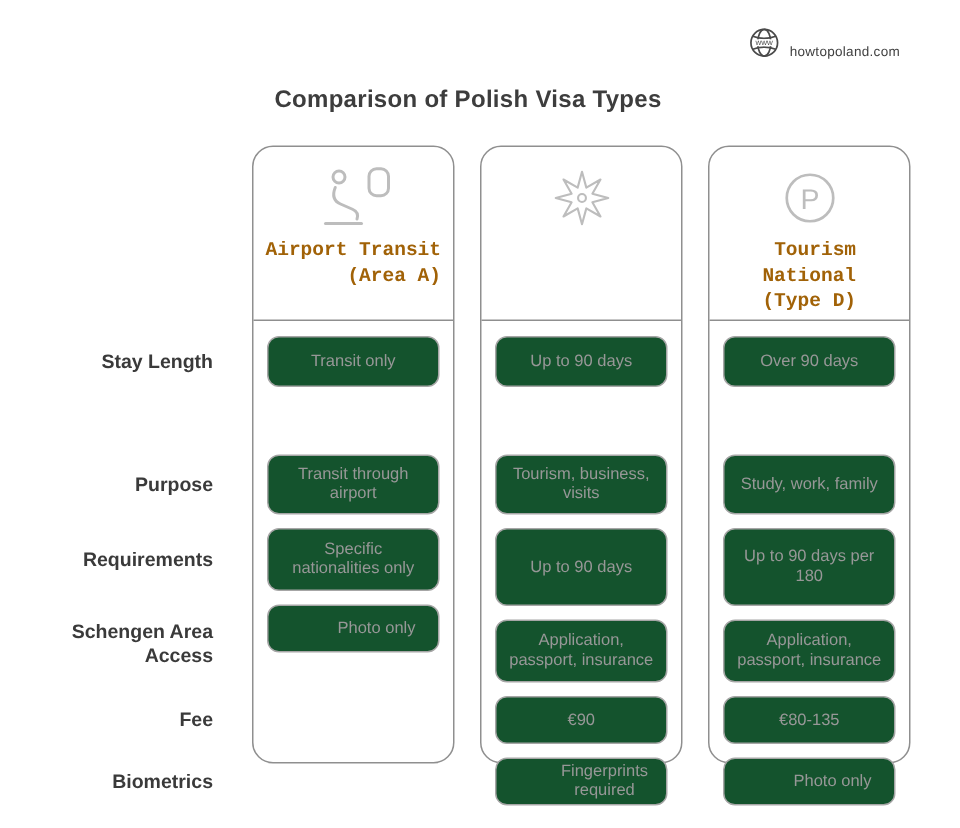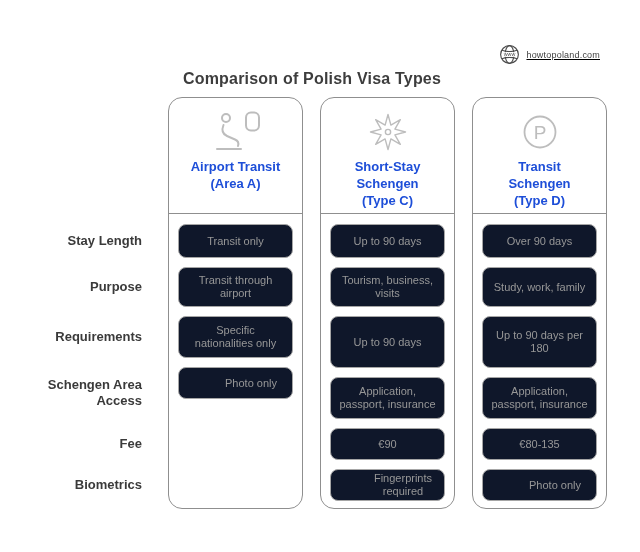--- a/index.html
+++ b/index.html
@@ -1,53 +1,53 @@
 <!DOCTYPE html>
 <html><head>
 <meta charset="utf-8">
 <style>
   html,body{margin:0;padding:0;background:#ffffff;}
   body{font-family:"Liberation Sans", sans-serif; -webkit-font-smoothing:antialiased;}
   .page{position:relative;width:640px;height:552px;background:#ffffff;overflow:hidden;}
 
   
-  .brand{position:absolute;top:44px;right:40px;display:flex;align-items:center;gap:6px;text-decoration:underline;}
+  .brand{position:absolute;top:18px;right:40px;display:flex;align-items:flex-end;gap:6px;}
   .brand .globe{width:21px;height:21px;display:block;}
   .brand .site{font-size:9px;color:#3f3f3f;letter-spacing:.2px;}
 
   
-  .main-title{position:absolute;top:70px;left:0;width:624px;text-align:center;
+  .main-title{position:absolute;top:58px;left:0;width:624px;text-align:center;
     font-size:16px;font-weight:bold;color:#3d3d3d;letter-spacing:.2px;}
 
   
   .content{position:absolute;top:97px;left:0;display:grid;
     grid-template-columns:151px 135px 135px 135px;column-gap:17px;}
 
   
   .labels-col{display:flex;flex-direction:column;padding-right:9px;box-sizing:border-box;}
   .label-spacer{height:127px;flex:none;}
   .row-label{display:flex;align-items:center;justify-content:flex-end;text-align:right;
     font-size:13px;font-weight:bold;color:#3a3a3a;line-height:16px;margin-bottom:9px;flex:none;}
 
   
   .card{border:1px solid #8f8f8f;border-radius:14px;background:#ffffff;box-sizing:border-box;
     display:flex;flex-direction:column;height:412px;}
   .card-header{height:116px;flex:none;border-bottom:1px solid #8f8f8f;box-sizing:border-box;
     display:flex;flex-direction:column;align-items:center;}
   .icon-box{height:42px;margin-top:13px;display:flex;align-items:center;justify-content:center;flex:none;}
   .icon-box svg{display:block;}
-  .card-title{margin-top:5px;text-align:center;font-size:13px;font-weight:bold;
-    color:#1d4ed8;line-height:17px;}
+  .card-title{margin-top:5px;text-align:right;font-size:13px;font-weight:bold;
+    color:#a16207;line-height:17px;font-family:Liberation Mono, monospace;}
   .card-body{padding:10px 9px 9px 9px;display:flex;flex-direction:column;}
 
   
-  .pill{border:1px solid #a6a6a6;border-radius:8px;background:#0f172a;box-sizing:border-box;
+  .pill{border:1px solid #a6a6a6;border-radius:8px;background:#14532d;box-sizing:border-box;
     display:flex;align-items:center;justify-content:center;text-align:center;
     font-size:11px;color:#979797;line-height:13px;padding:2px 8px;margin-bottom:9px;flex:none;}
-  .h1{height:34px;} .h2{height:40px;} .h3{height:52px;} .h4{height:42px;} .h5{height:32px;} .h6{height:32px;margin-bottom:0;padding-left:39px;}
+  .h1{height:34px;} .h2{height:40px;margin-top:36px;} .h3{height:52px;} .h4{height:42px;} .h5{height:32px;} .h6{height:32px;margin-bottom:0;padding-left:39px;}
   .row-label.h6{margin-bottom:0;}
 
   .stroke-icon{stroke:#bdbdbd;fill:none;stroke-width:2;stroke-linecap:round;stroke-linejoin:round;}
   .logo-stroke{stroke:#4a4a4a;fill:none;stroke-width:1.2;}
 </style>
 </head>
 <body>
 
 <div class="page">
 
@@ -101,47 +101,42 @@
     </div>
 
     <div class="card">
       <div class="card-header">
         <div class="icon-box">
           <svg width="44" height="42" viewBox="0 0 48 48">
             <polygon class="stroke-icon" style="stroke-width:1.6" points="24,4 27.3,16.1 38.1,9.9 31.9,20.7 44,24 31.9,27.3 38.1,38.1 27.3,31.9 24,44 20.7,31.9 9.9,38.1 16.1,27.3 4,24 16.1,20.7 9.9,9.9 20.7,16.1"></polygon>
             <circle class="stroke-icon" style="stroke-width:1.6" cx="24" cy="24" r="3"></circle>
           </svg>
         </div>
-        <div class="card-title">
-          <div>Short-Stay</div>
-          <div>Schengen</div>
-          <div>(Type C)</div>
-        </div>
       </div>
       <div class="card-body">
         <div class="pill h1">Up to 90 days</div>
         <div class="pill h2">Tourism, business, visits</div>
         <div class="pill h3">Up to 90 days</div>
         <div class="pill h4">Application, passport, insurance</div>
         <div class="pill h5">€90</div>
         <div class="pill h6">Fingerprints required</div>
       </div>
     </div>
 
     <div class="card">
       <div class="card-header">
         <div class="icon-box">
           <svg width="36" height="36" viewBox="0 0 36 36">
             <circle class="stroke-icon" style="stroke-width:1.8" cx="18" cy="18" r="15.5"></circle>
             <text x="18" y="25" text-anchor="middle" font-size="19" font-family="Liberation Sans, sans-serif" fill="#bdbdbd">P</text>
           </svg>
         </div>
         <div class="card-title">
-          <div>Transit</div>
-          <div>Schengen</div>
+          <div>Tourism</div>
+          <div>National</div>
           <div>(Type D)</div>
         </div>
       </div>
       <div class="card-body">
         <div class="pill h1">Over 90 days</div>
         <div class="pill h2">Study, work, family</div>
         <div class="pill h3">Up to 90 days per 180</div>
         <div class="pill h4">Application, passport, insurance</div>
         <div class="pill h5">€80-135</div>
         <div class="pill h6">Photo only</div>

